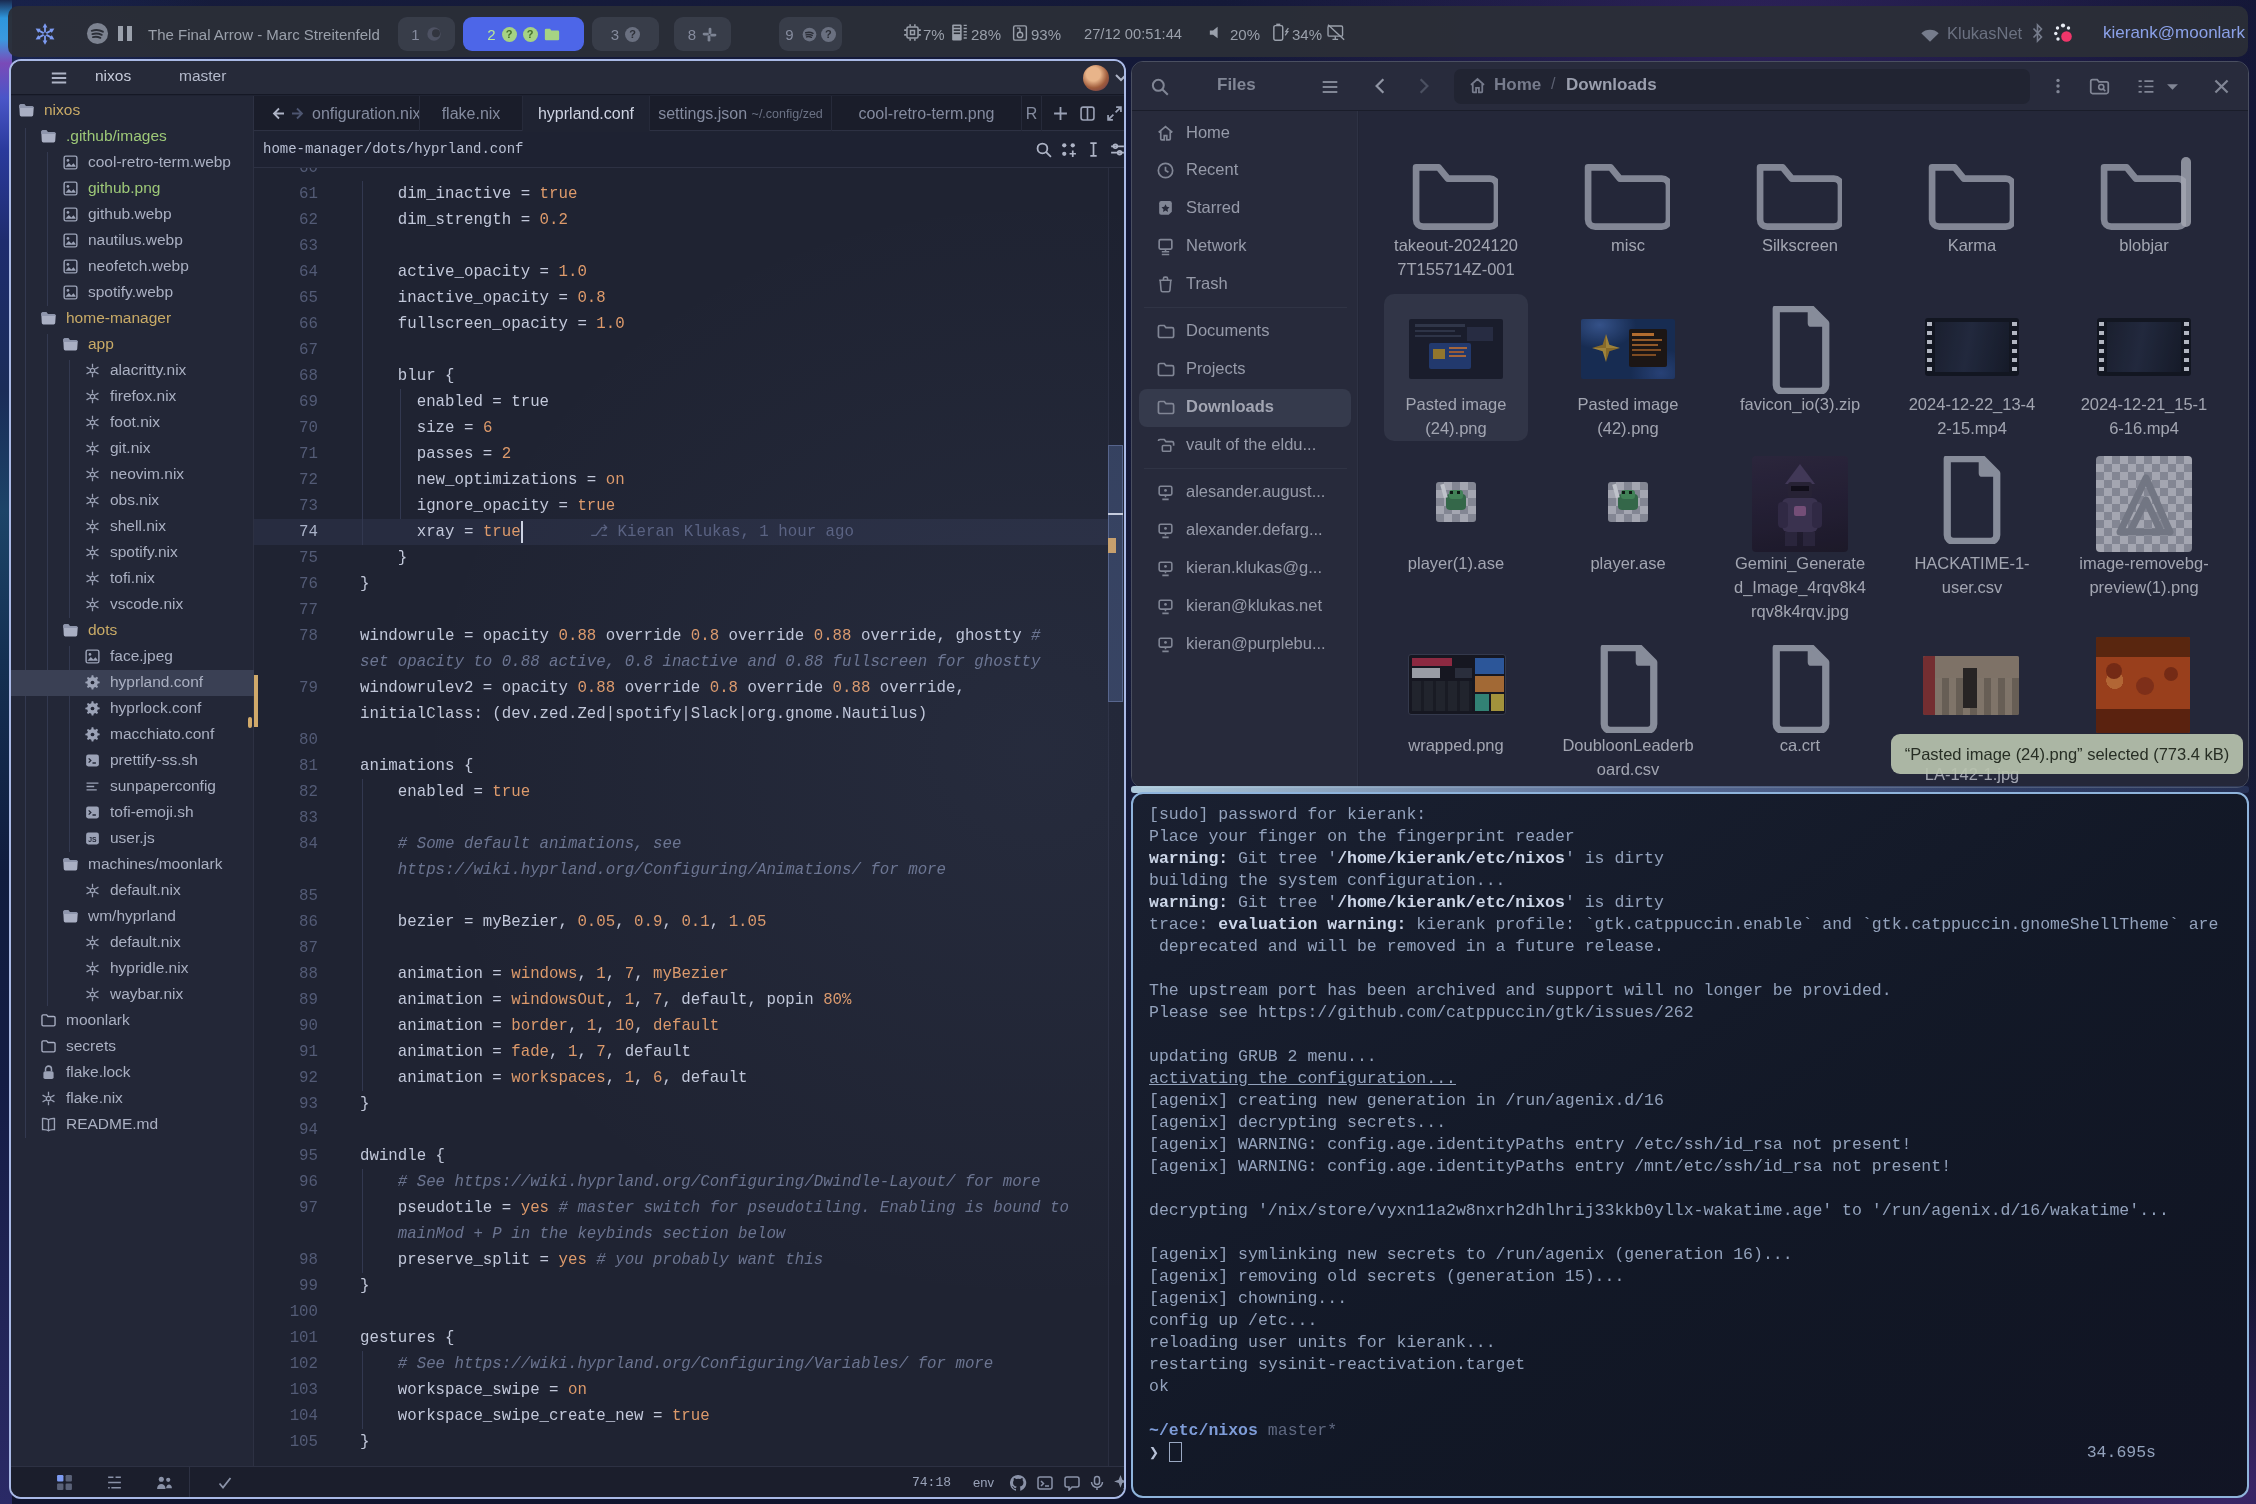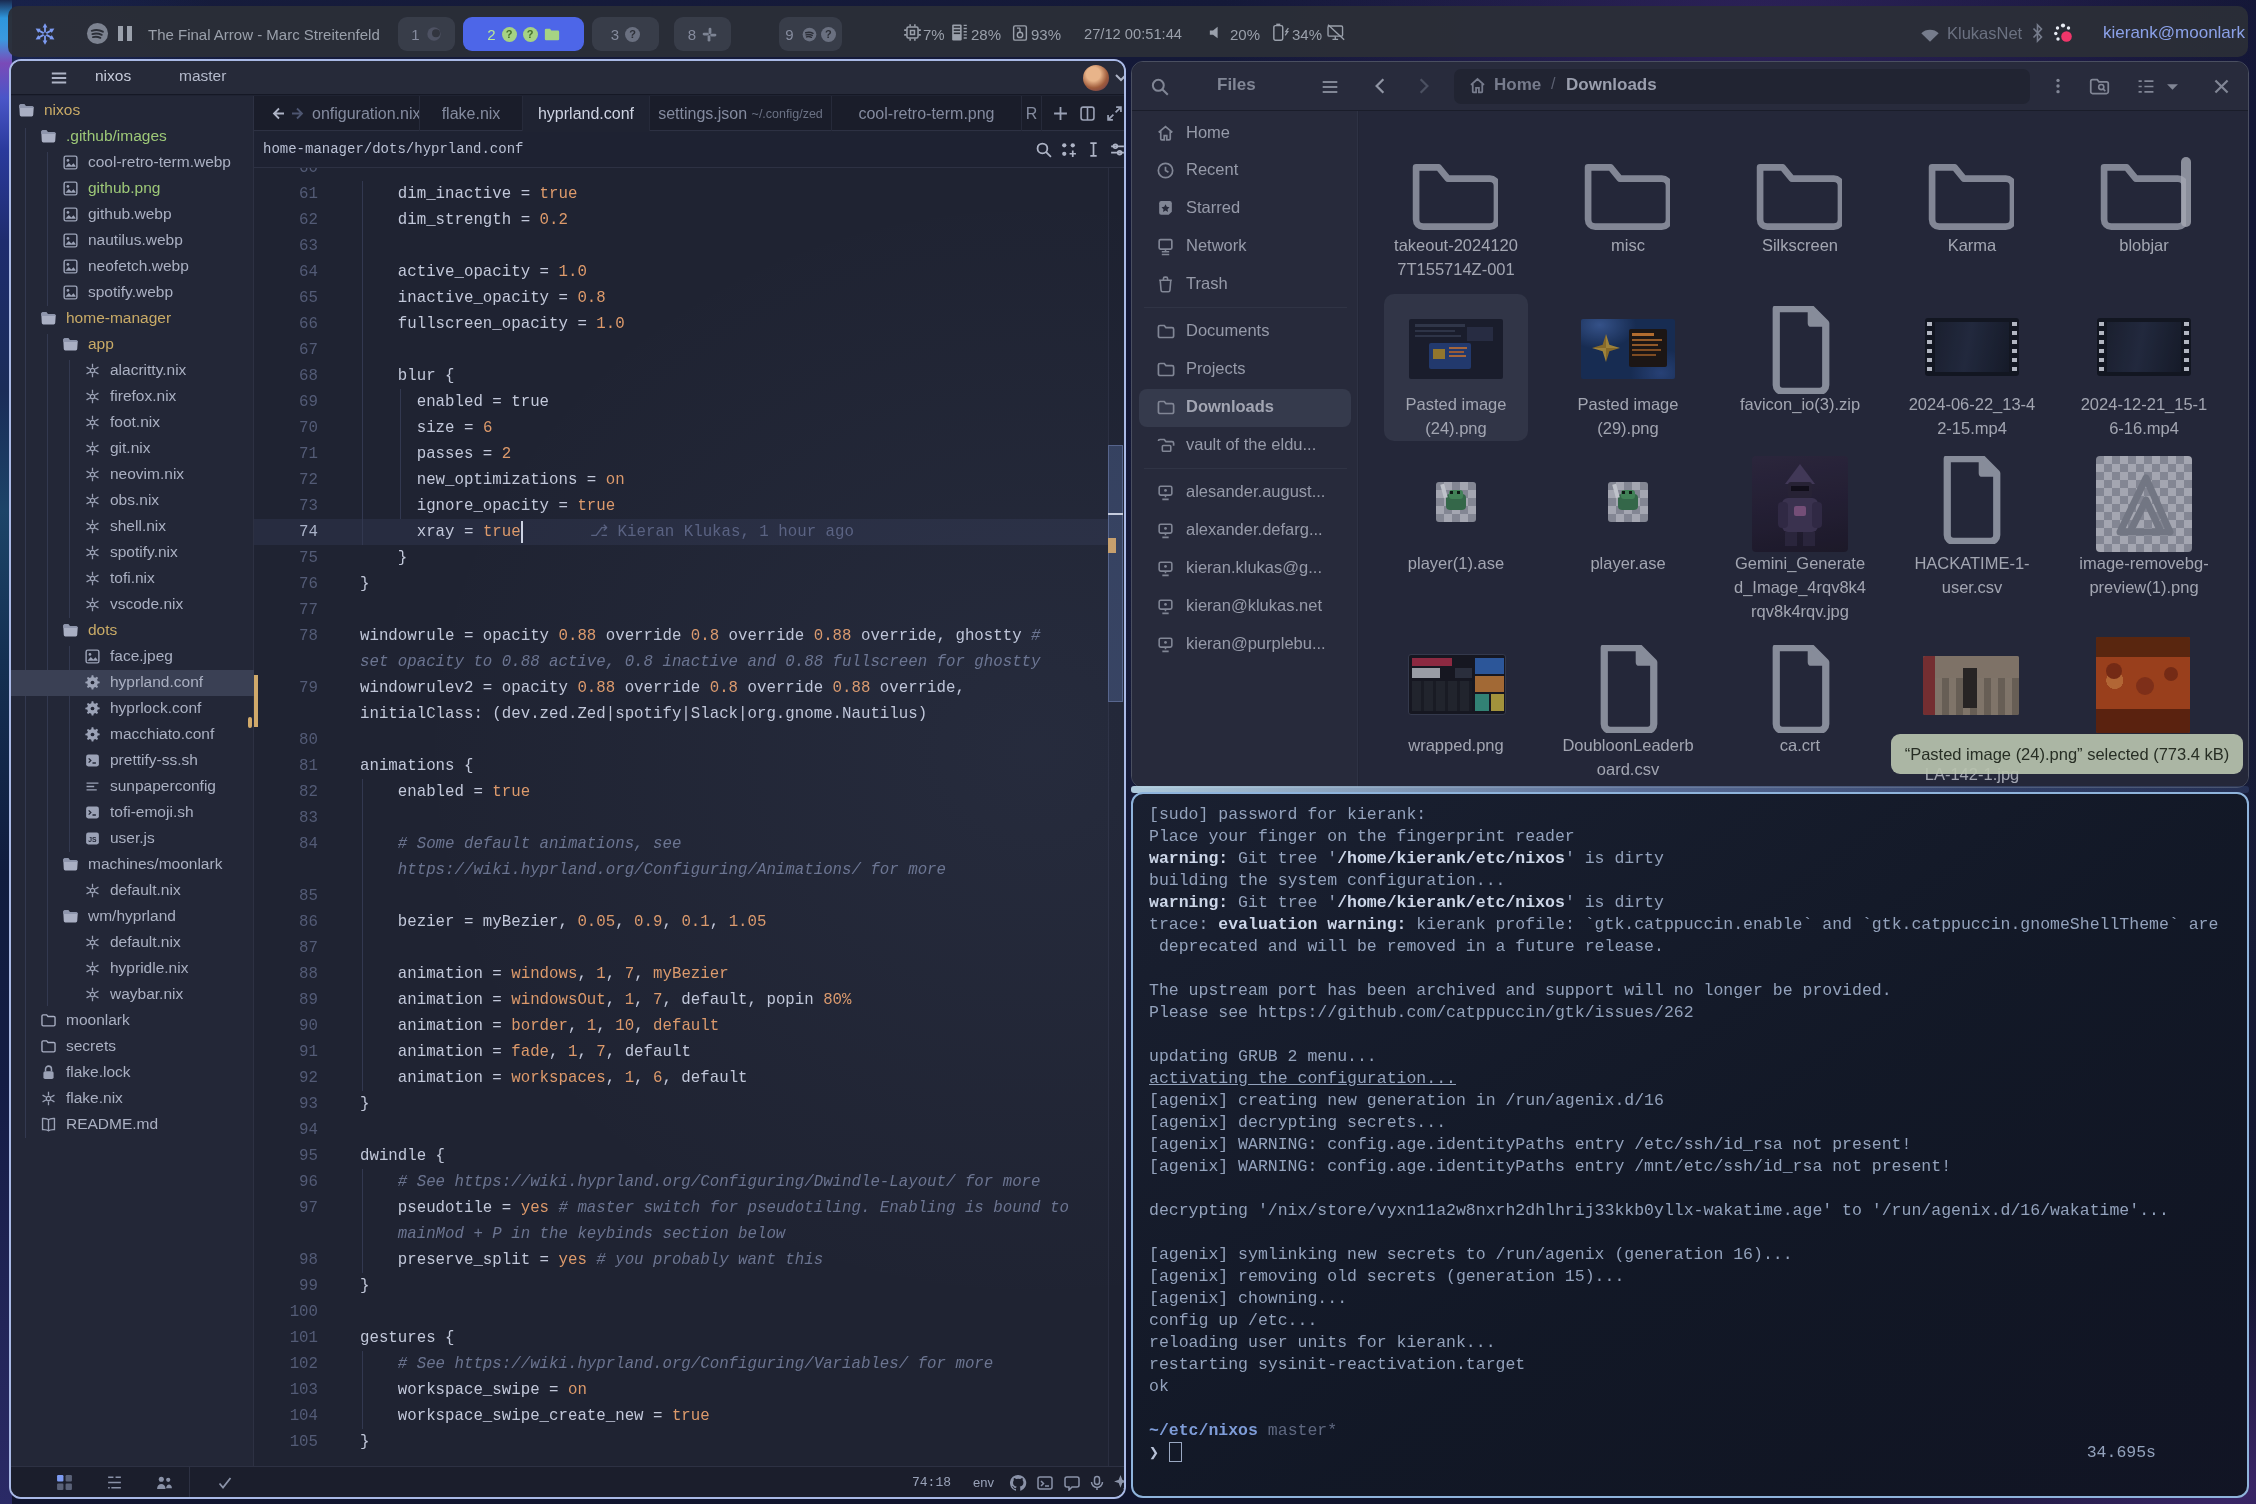--- a/index.html
+++ b/index.html
@@ -859,23 +859,23 @@
 <div style="position:absolute;right:2px;top:4px;width:5px;bottom:4px;background:repeating-linear-gradient(180deg,#d8dce6 0 4px,rgba(0,0,0,0) 4px 9px);"></div>
 </div>
 <div style="position:absolute;left:965px;top:256px;width:94px;height:58px;background:#10141f;border-radius:3px;">
 <div style="position:absolute;left:10px;top:4px;right:10px;bottom:4px;background:linear-gradient(100deg,#1a2030,#232c42 45%,#141a28);"></div>
 <div style="position:absolute;left:2px;top:4px;width:5px;bottom:4px;background:repeating-linear-gradient(180deg,#d8dce6 0 4px,rgba(0,0,0,0) 4px 9px);"></div>
 <div style="position:absolute;right:2px;top:4px;width:5px;bottom:4px;background:repeating-linear-gradient(180deg,#d8dce6 0 4px,rgba(0,0,0,0) 4px 9px);"></div>
 </div>
 <div class="flab" style="left:239px;top:333px;">Pasted image</div>
 <div class="flab" style="left:239px;top:357px;">(24).png</div>
 <div class="flab" style="left:411px;top:333px;">Pasted image</div>
-<div class="flab" style="left:411px;top:357px;">(29).png</div>
+<div class="flab" style="left:411px;top:357px;">(42).png</div>
 <div class="flab" style="left:583px;top:333px;">favicon_io(3).zip</div>
-<div class="flab" style="left:755px;top:333px;">2024-06-22_13-4</div>
+<div class="flab" style="left:755px;top:333px;">2024-12-22_13-4</div>
 <div class="flab" style="left:755px;top:357px;">2-15.mp4</div>
 <div class="flab" style="left:927px;top:333px;">2024-12-21_15-1</div>
 <div class="flab" style="left:927px;top:357px;">6-16.mp4</div>
 <div style="position:absolute;left:304px;top:420px;width:40px;height:40px;background:repeating-conic-gradient(#c6c9d2 0 25%,#9da1ad 0 50%) 0 0/16px 16px;border-radius:3px;overflow:hidden;">
         <div style="position:absolute;left:10px;top:12px;width:20px;height:16px;background:#3a7a50;border-radius:4px;"></div>
 <div style="position:absolute;left:13px;top:8px;width:14px;height:9px;background:#4a9a62;border-radius:3px;"></div>
 <div style="position:absolute;left:14px;top:9px;width:3px;height:3px;background:#0a180e;"></div>
 <div style="position:absolute;left:21px;top:9px;width:3px;height:3px;background:#0a180e;"></div>
 <div style="position:absolute;left:6px;top:2px;width:4px;height:14px;background:#e8ecf2;transform:rotate(-15deg);"></div>
       </div>

